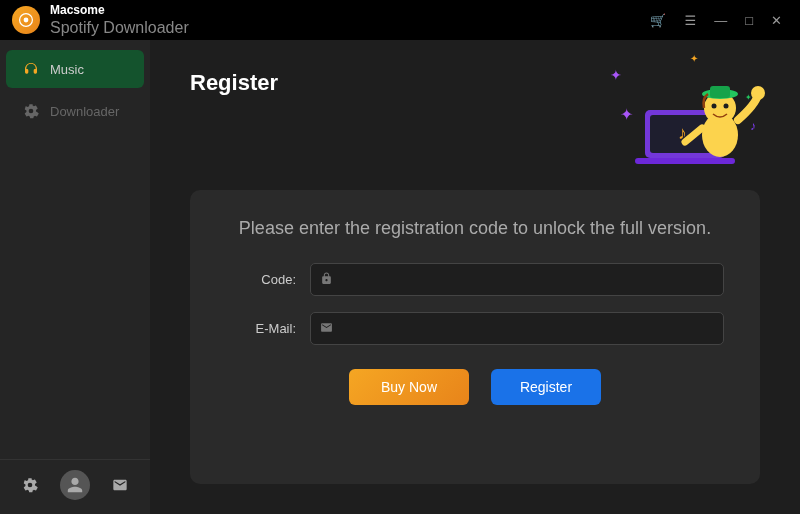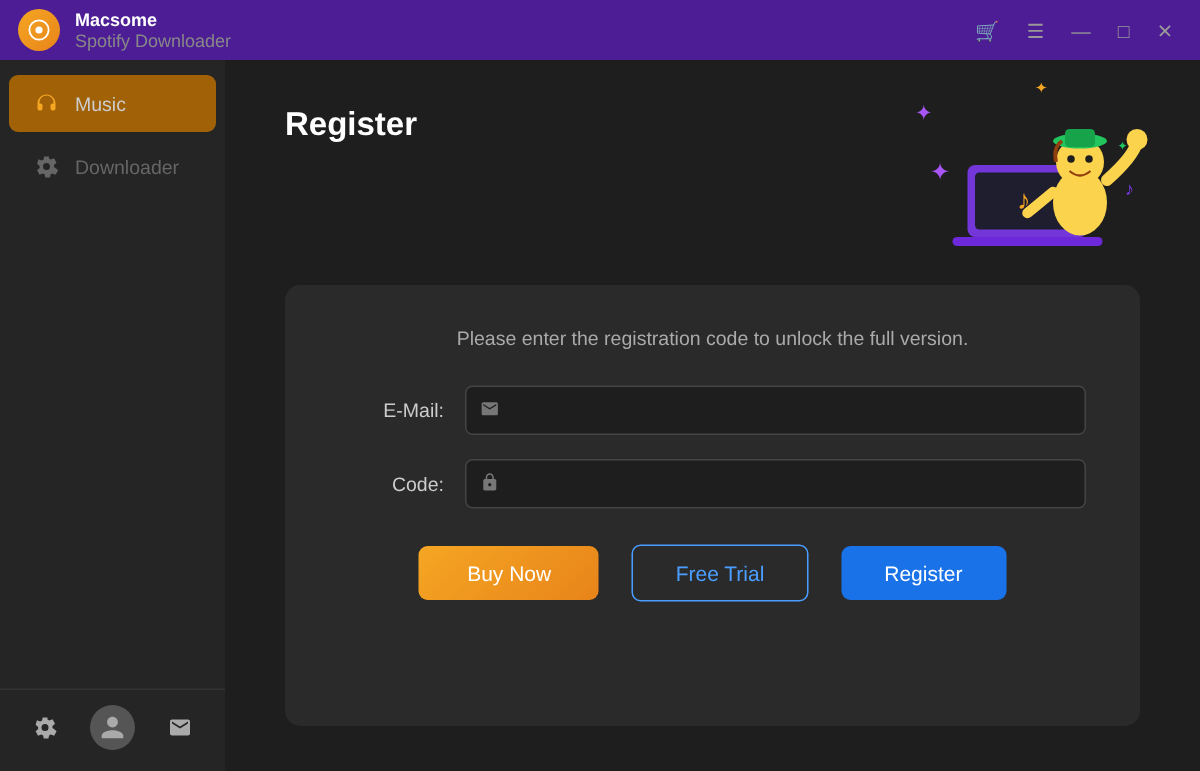--- a/index.html
+++ b/index.html
@@ -9,21 +9,21 @@
       background: #1e1e1e;
       font-family: 'Segoe UI', Arial, sans-serif;
       overflow: hidden;
       display: flex;
       flex-direction: column;
     }
 
     
     .title-bar {
       height: 40px;
-      background: #4c1d95;
+      background: #000000;
       display: flex;
       align-items: center;
       padding: 0 12px;
       flex-shrink: 0;
       position: relative;
     }
     .title-bar-logo {
       width: 28px;
       height: 28px;
       border-radius: 50%;
@@ -42,21 +42,21 @@
       flex-direction: column;
     }
     .title-bar-appname {
       color: #ffffff;
       font-size: 12px;
       font-weight: 600;
       line-height: 1.2;
     }
     .title-bar-subtitle {
       color: #888;
-      font-size: 12px;
+      font-size: 16px;
       line-height: 1.2;
     }
     .title-bar-controls {
       margin-left: auto;
       display: flex;
       align-items: center;
       gap: 6px;
     }
     .title-bar-controls span {
       color: #999;
@@ -87,21 +87,21 @@
     }
     .sidebar-item {
       display: flex;
       align-items: center;
       padding: 10px 16px;
       cursor: pointer;
       gap: 10px;
       border-radius: 6px;
       margin: 2px 6px;
     }
-    .sidebar-item.active { background: #a16207; }
+    .sidebar-item.active { background: #14532d; }
     .sidebar-item-icon {
       width: 18px;
       height: 18px;
       display: flex;
       align-items: center;
       justify-content: center;
       color: #aaa;
       font-size: 14px;
       flex-shrink: 0;
     }
@@ -184,21 +184,21 @@
 
     
     .form-card {
       background: #2a2a2a;
       border-radius: 10px;
       padding: 28px 36px;
       flex: 1;
     }
     .form-description {
       color: #aaa;
-      font-size: 13px;
+      font-size: 18px;
       text-align: center;
       margin-bottom: 24px;
     }
     .form-row {
       display: flex;
       align-items: center;
       margin-bottom: 16px;
     }
     .form-label {
       color: #cccccc;
@@ -393,45 +393,44 @@
 
             <text x="30" y="70" fill="#a855f7" font-size="16">✦</text>
           </svg>
         </div>
       </div>
 
       <div class="form-card">
         <p class="form-description">Please enter the registration code to unlock the full version.</p>
 
         <div class="form-row">
+          <label class="form-label">Code:</label>
+          <div class="form-input-wrapper">
+            <span class="input-icon">
+              <svg width="13" height="13" viewBox="0 0 24 24" fill="currentColor">
+                <path d="M18 8h-1V6c0-2.76-2.24-5-5-5S7 3.24 7 6v2H6c-1.1 0-2 .9-2 2v10c0 1.1.9 2 2 2h12c1.1 0 2-.9 2-2V10c0-1.1-.9-2-2-2zm-6 9c-1.1 0-2-.9-2-2s.9-2 2-2 2 .9 2 2-.9 2-2 2zm3.1-9H8.9V6c0-1.71 1.39-3.1 3.1-3.1 1.71 0 3.1 1.39 3.1 3.1v2z"></path>
+              </svg>
+            </span>
+            <input type="text" class="form-input" style="">
+          </div>
+        </div>
+
+        <div class="form-row">
           <label class="form-label">E-Mail:</label>
           <div class="form-input-wrapper">
             <span class="input-icon">
               <svg width="13" height="13" viewBox="0 0 24 24" fill="currentColor">
                 <path d="M20 4H4c-1.1 0-2 .9-2 2v12c0 1.1.9 2 2 2h16c1.1 0 2-.9 2-2V6c0-1.1-.9-2-2-2zm0 4l-8 5-8-5V6l8 5 8-5v2z"></path>
               </svg>
             </span>
             <input type="email" class="form-input" style="">
           </div>
         </div>
 
-        <div class="form-row">
-          <label class="form-label">Code:</label>
-          <div class="form-input-wrapper">
-            <span class="input-icon">
-              <svg width="13" height="13" viewBox="0 0 24 24" fill="currentColor">
-                <path d="M18 8h-1V6c0-2.76-2.24-5-5-5S7 3.24 7 6v2H6c-1.1 0-2 .9-2 2v10c0 1.1.9 2 2 2h12c1.1 0 2-.9 2-2V10c0-1.1-.9-2-2-2zm-6 9c-1.1 0-2-.9-2-2s.9-2 2-2 2 .9 2 2-.9 2-2 2zm3.1-9H8.9V6c0-1.71 1.39-3.1 3.1-3.1 1.71 0 3.1 1.39 3.1 3.1v2z"></path>
-              </svg>
-            </span>
-            <input type="text" class="form-input" style="">
-          </div>
-        </div>
-
         <div class="buttons-row">
           <button class="btn-buy">Buy Now</button>
-          <button class="btn-free-trial">Free Trial</button>
           <button class="btn-register">Register</button>
         </div>
       </div>
 
     </div>
   </div>
 </div>
 
 </body></html>

